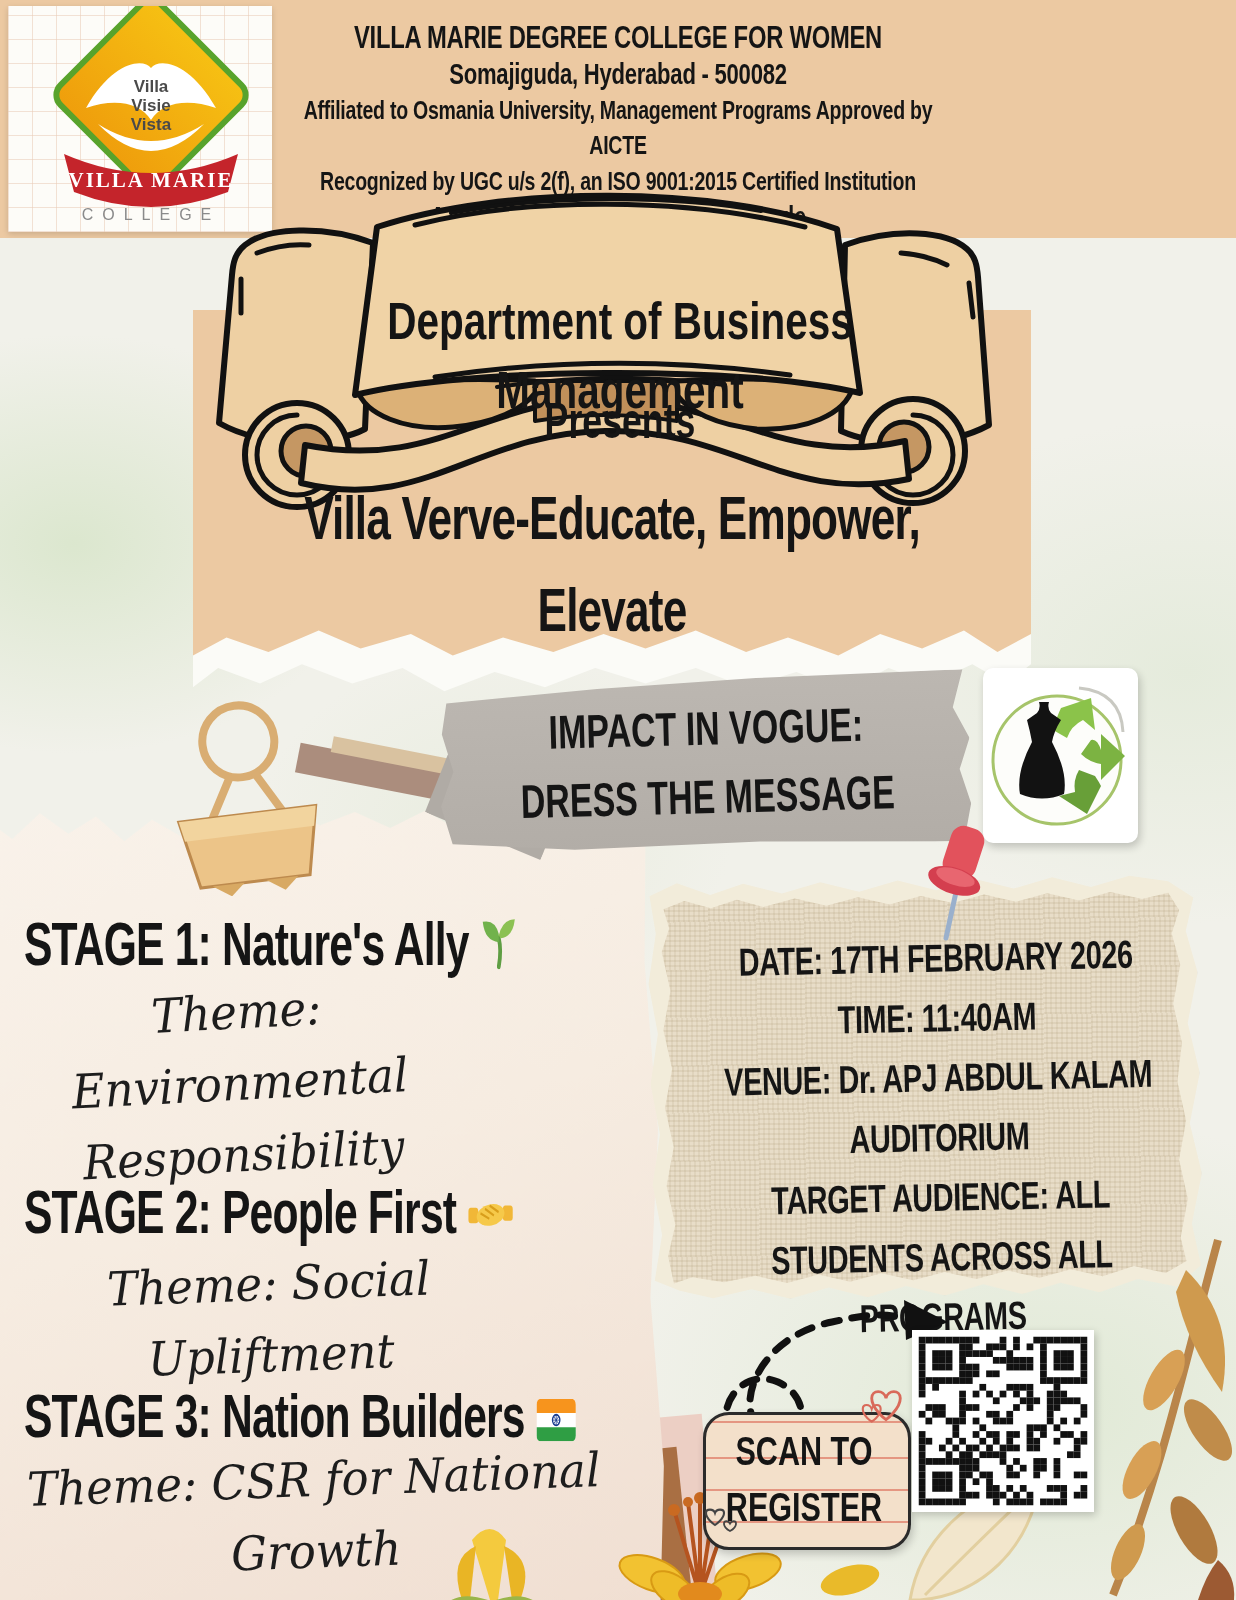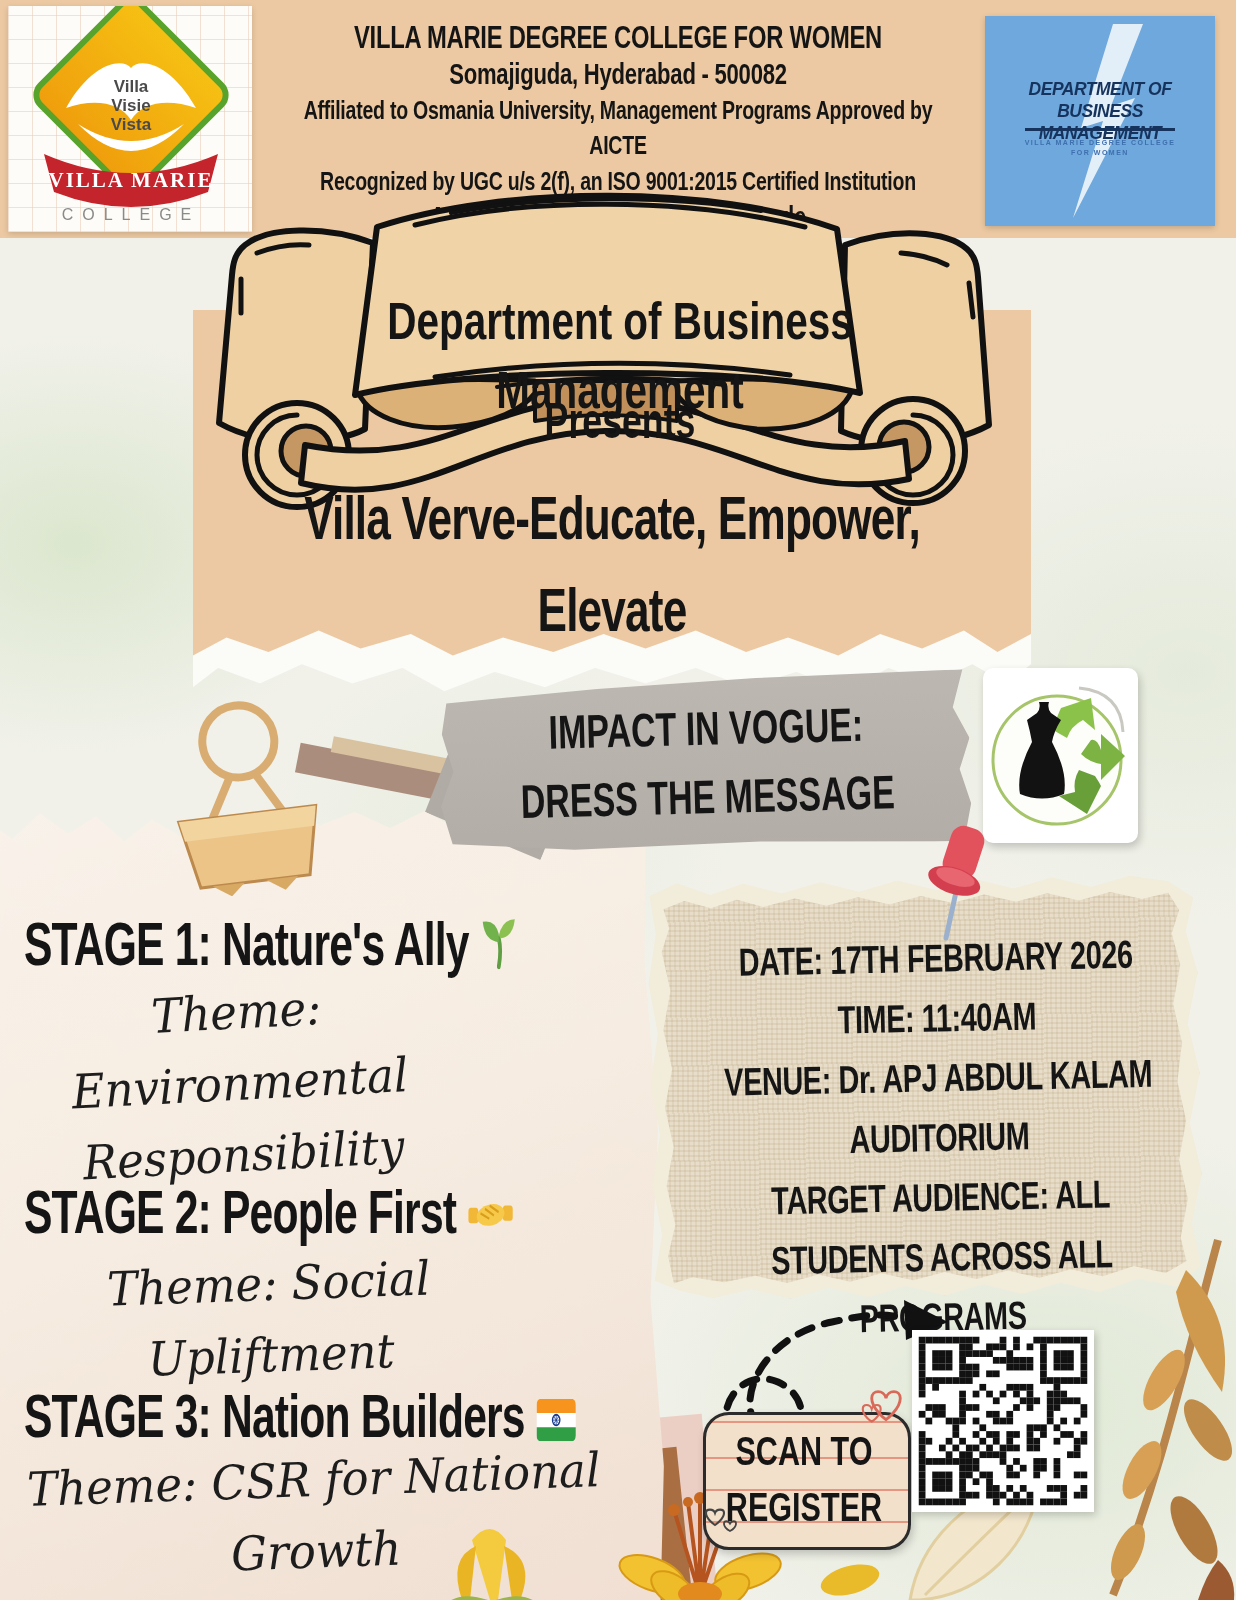--- a/index.html
+++ b/index.html
@@ -16,21 +16,21 @@
   }
   .abs{position:absolute;}
   .cond{transform:scale(.85,1.18);transform-origin:center top;}
 
   
   .top-band{left:0;top:0;width:1236px;height:238px;background:#ecc9a2;}
   .college-card{left:8px;top:6px;width:244px;height:226px;background:#fdfcf8;
     background-image:
       repeating-linear-gradient(0deg, rgba(233,203,182,.55) 0 1px, transparent 1px 24px),
       repeating-linear-gradient(90deg, rgba(233,203,182,.55) 0 1px, transparent 1px 24px);
-    box-shadow:0 2px 6px rgba(0,0,0,.15);}
+    box-shadow:0 2px 6px rgba(0,0,0,.15);padding-left:20px;}
   .header-text{left:228px;top:20px;width:780px;text-align:center;font-weight:700;
     transform:scale(.85,1.12);transform-origin:center top;line-height:32px;letter-spacing:-.3px;}
   .header-text .h1{font-size:28px;}
   .header-text .h2{font-size:26px;}
   .header-text .h3{font-size:23px;}
   .dept-card{left:985px;top:16px;width:230px;height:210px;background:#6fa8dc;overflow:hidden;
     box-shadow:0 2px 6px rgba(0,0,0,.18);}
   .dept-text{position:absolute;left:0;top:62px;width:230px;text-align:center;color:#16335e;
     font-style:italic;font-weight:700;line-height:22px;font-size:19px;letter-spacing:-.5px;
     transform:scale(.92,1);}
@@ -135,34 +135,20 @@
   </div>
 
   <div class="abs header-text">
     <div class="h1">VILLA MARIE DEGREE COLLEGE FOR WOMEN</div>
     <div class="h2">Somajiguda, Hyderabad - 500082</div>
     <div class="h3">Affiliated to Osmania University, Management Programs Approved by AICTE</div>
     <div class="h3">Recognized by UGC u/s 2(f), an ISO 9001:2015 Certified Institution</div>
     <div class="h2">Accredited by NAAC with B++ Grade</div>
   </div>
 
-  <div class="abs dept-card">
-    <svg class="abs" style="left:0;top:0" width="230" height="210" viewBox="0 0 230 210">
-      <path d="M128,8 L96,112 L118,105 L88,202 L150,82 L126,90 L158,8 Z" fill="#ffffff" opacity=".8"></path>
-    </svg>
-    <div class="dept-text">
-      <div>DEPARTMENT OF</div>
-      <div>BUSINESS MANAGEMENT</div>
-    </div>
-    <div class="dept-underline"></div>
-    <div class="dept-sub">
-      <div>VILLA MARIE DEGREE COLLEGE</div>
-      <div>FOR WOMEN</div>
-    </div>
-  </div>
 
   <div class="abs title-backing"></div>
   <div class="abs title-block"></div>
 
   <div class="abs paper-strip"></div>
   <div class="abs paper-stick"></div>
   <div class="abs paper-pink"></div>
   <div class="abs paper-brown"></div>
 
   <div class="abs left-paper"></div>

